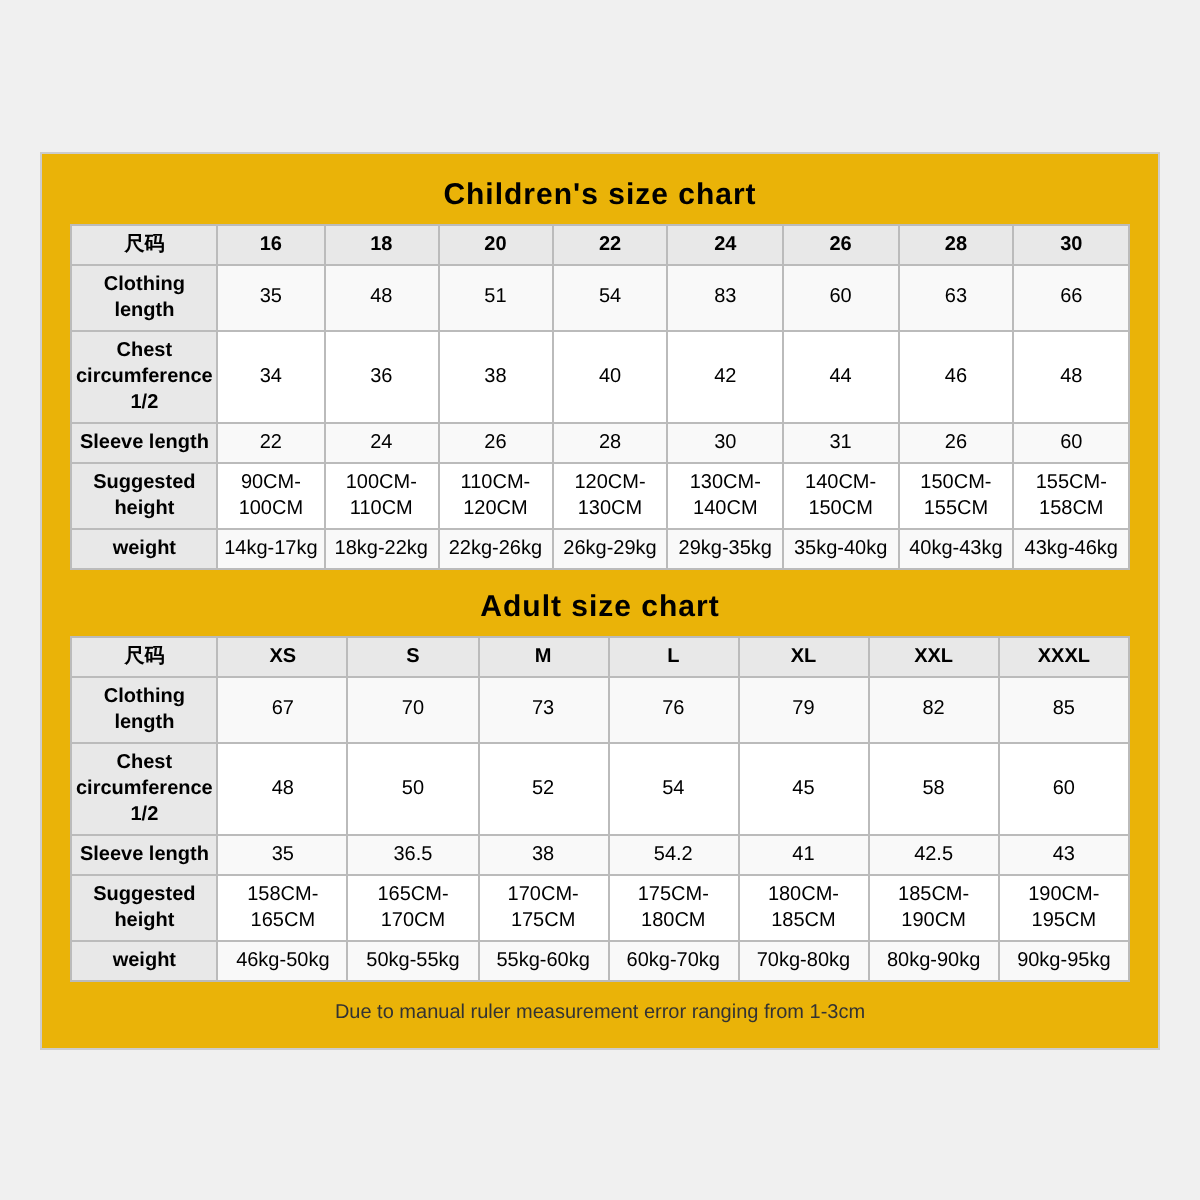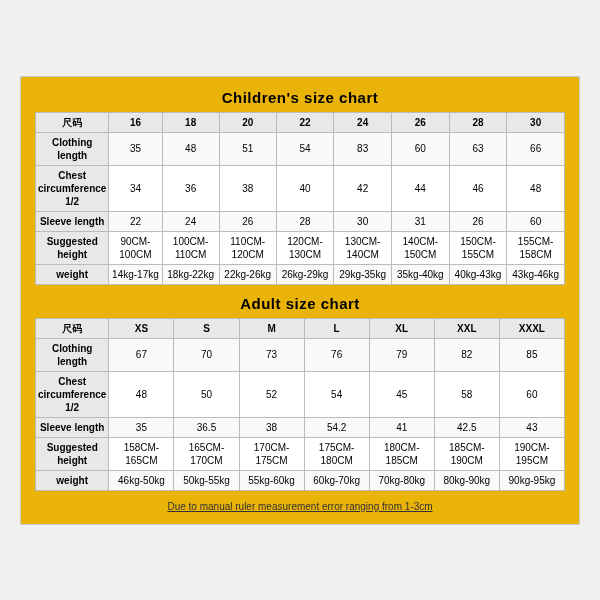--- a/index.html
+++ b/index.html
@@ -51,21 +51,20 @@
       font-weight: bold;
       background: #e8e8e8;
       width: 60px;
       text-align: center;
     }
     .footer-note {
       text-align: center;
       font-size: 10px;
       color: #333;
       margin-top: 4px;
-      text-decoration: underline;
     }
   </style>
 </head>
 <body>
 
 <div class="chart-container">
 
   <div class="section-title">Children's size chart</div>
   <table>
     <thead>

